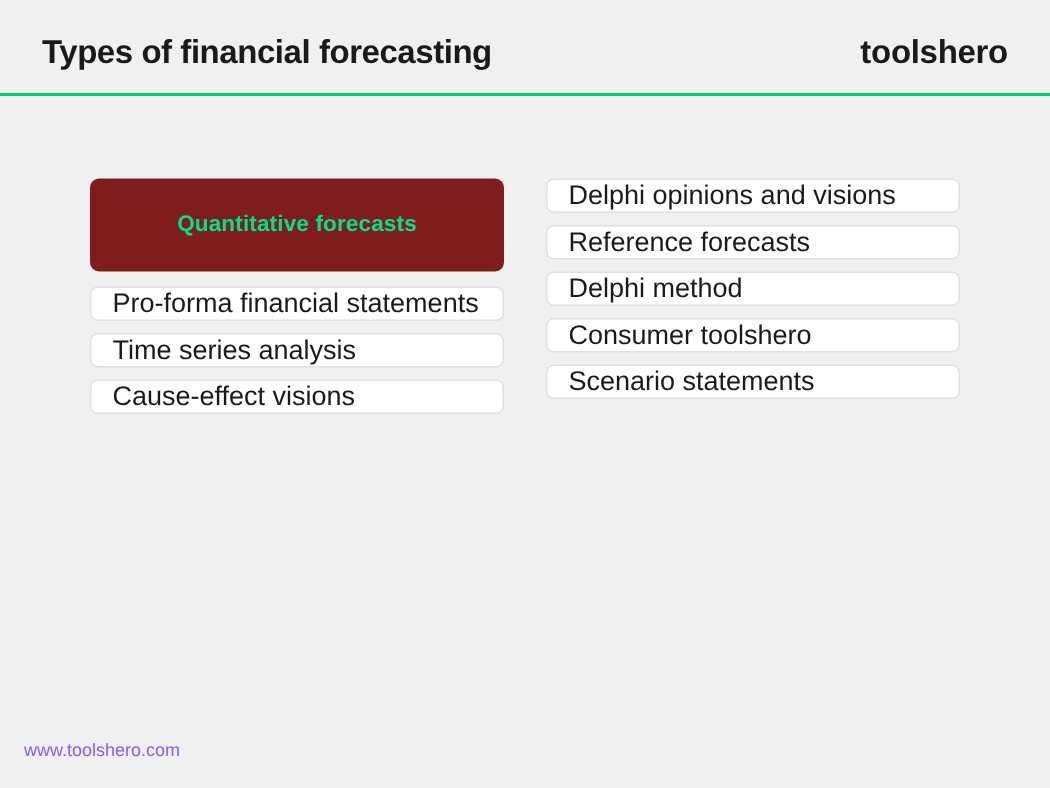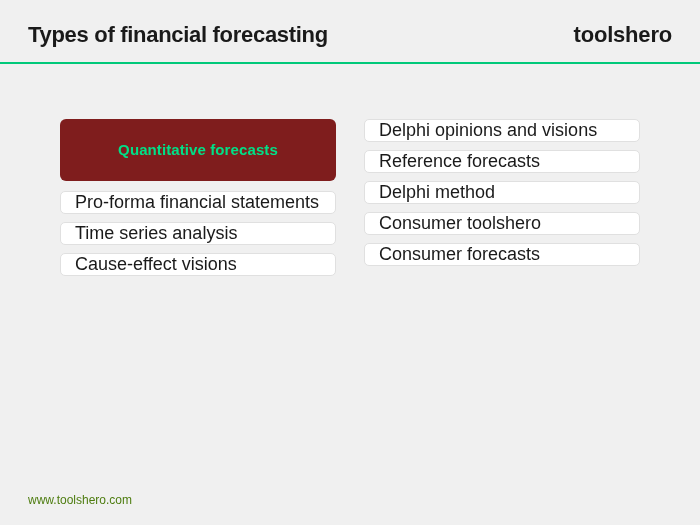--- a/index.html
+++ b/index.html
@@ -88,23 +88,23 @@
       padding: 0 14px;
       margin-bottom: 8px;
       font-size: 18px;
       color: #1a1a1a;
       font-weight: 400;
     }
 
     .footer-watermark {
       position: absolute;
       bottom: 18px;
-      left: 28px;
+      left: 16px;
       font-size: 12px;
-      color: #4d7c0f;
+      color: #8b5cf6;
     }
   </style>
 </head>
 <body>
 
 <div class="page-container">
   <div class="header-area">
     <h1 class="page-title">Types of financial forecasting</h1>
     <div class="header-brand">toolshero</div>
   </div>
@@ -117,18 +117,18 @@
         <div class="column-header"><span class="column-header-text">Quantitative forecasts</span></div>
         <div class="list-item">Pro-forma financial statements</div>
         <div class="list-item">Time series analysis</div>
         <div class="list-item">Cause-effect visions</div>
       </div>
       <div class="column">
         <div class="list-item">Delphi opinions and visions</div>
         <div class="list-item">Reference forecasts</div>
         <div class="list-item">Delphi method</div>
         <div class="list-item">Consumer toolshero</div>
-        <div class="list-item">Consumer forecasts</div>
+        <div class="list-item">Scenario statements</div>
       </div>
     </div>
 
   <div class="footer-watermark">www.toolshero.com</div>
 </div>
 
 </body></html>

